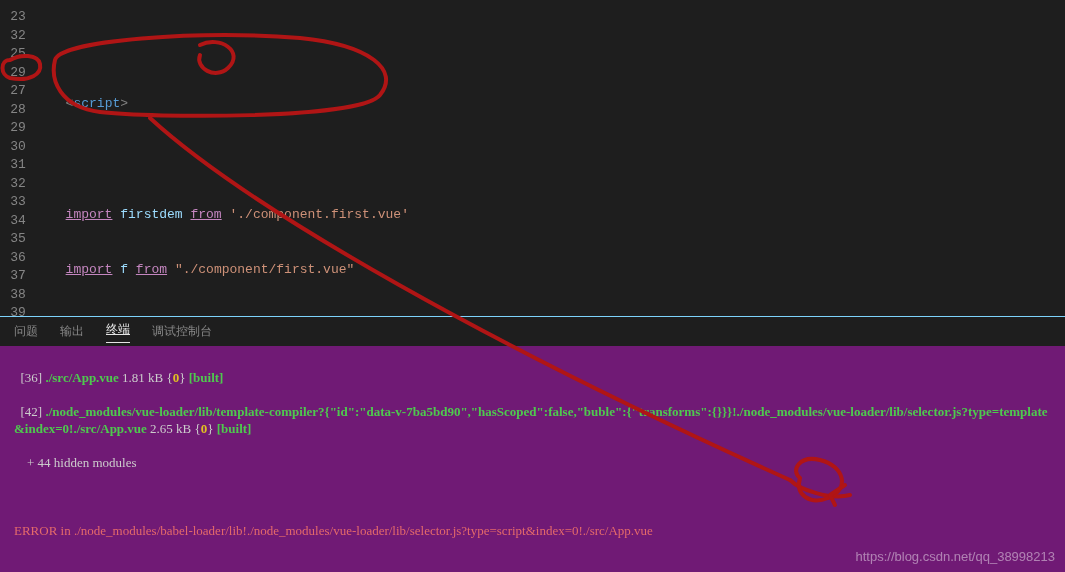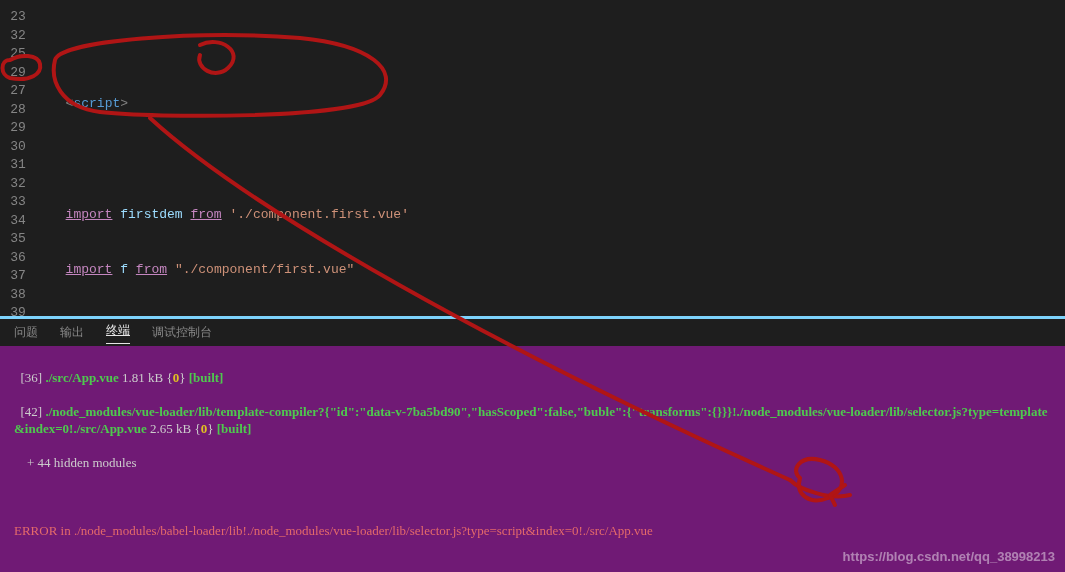--- a/index.html
+++ b/index.html
@@ -39,21 +39,21 @@
     }
     .code-line { height: 18.5px; position: relative; }
     .tag { color: #808080; }
     .tag-name { color: #569cd6; }
     .kw { color: #c586c0; text-decoration: underline; }
     .var { color: #9cdcfe; }
     .str { color: #ce9178; }
     .panel-tabs {
       height: 30px;
       background: #1e1e1e;
-      border-top: 3px solid #7dd3fc;
+      border-top: 1px solid #7dd3fc;
       display: flex;
       align-items: center;
       padding-left: 14px;
       gap: 22px;
       font-size: 12px;
       font-family: -apple-system, BlinkMacSystemFont, "Segoe UI", sans-serif;
     }
     .panel-tab { color: #888; cursor: pointer; }
     .panel-tab.active { color: #e5e5e5; border-bottom: 1px solid #e5e5e5; padding-bottom: 4px; text-decoration: underline; }
     .terminal {
@@ -71,21 +71,20 @@
     .t-green { color: #4ec94e; font-weight: bold; }
     .t-yellow { color: #e2c120; font-weight: bold; }
     .t-red { color: #e46a6a; }
     .watermark {
       position: absolute;
       bottom: 8px;
       right: 10px;
       color: rgba(255,255,255,0.45);
       font-family: -apple-system, sans-serif;
       font-size: 13px;
-      font-weight: bold;
     }
     .annotation-svg {
       position: absolute;
       top: 0;
       left: 0;
       width: 1065px;
       height: 572px;
       pointer-events: none;
     }
   </style>

